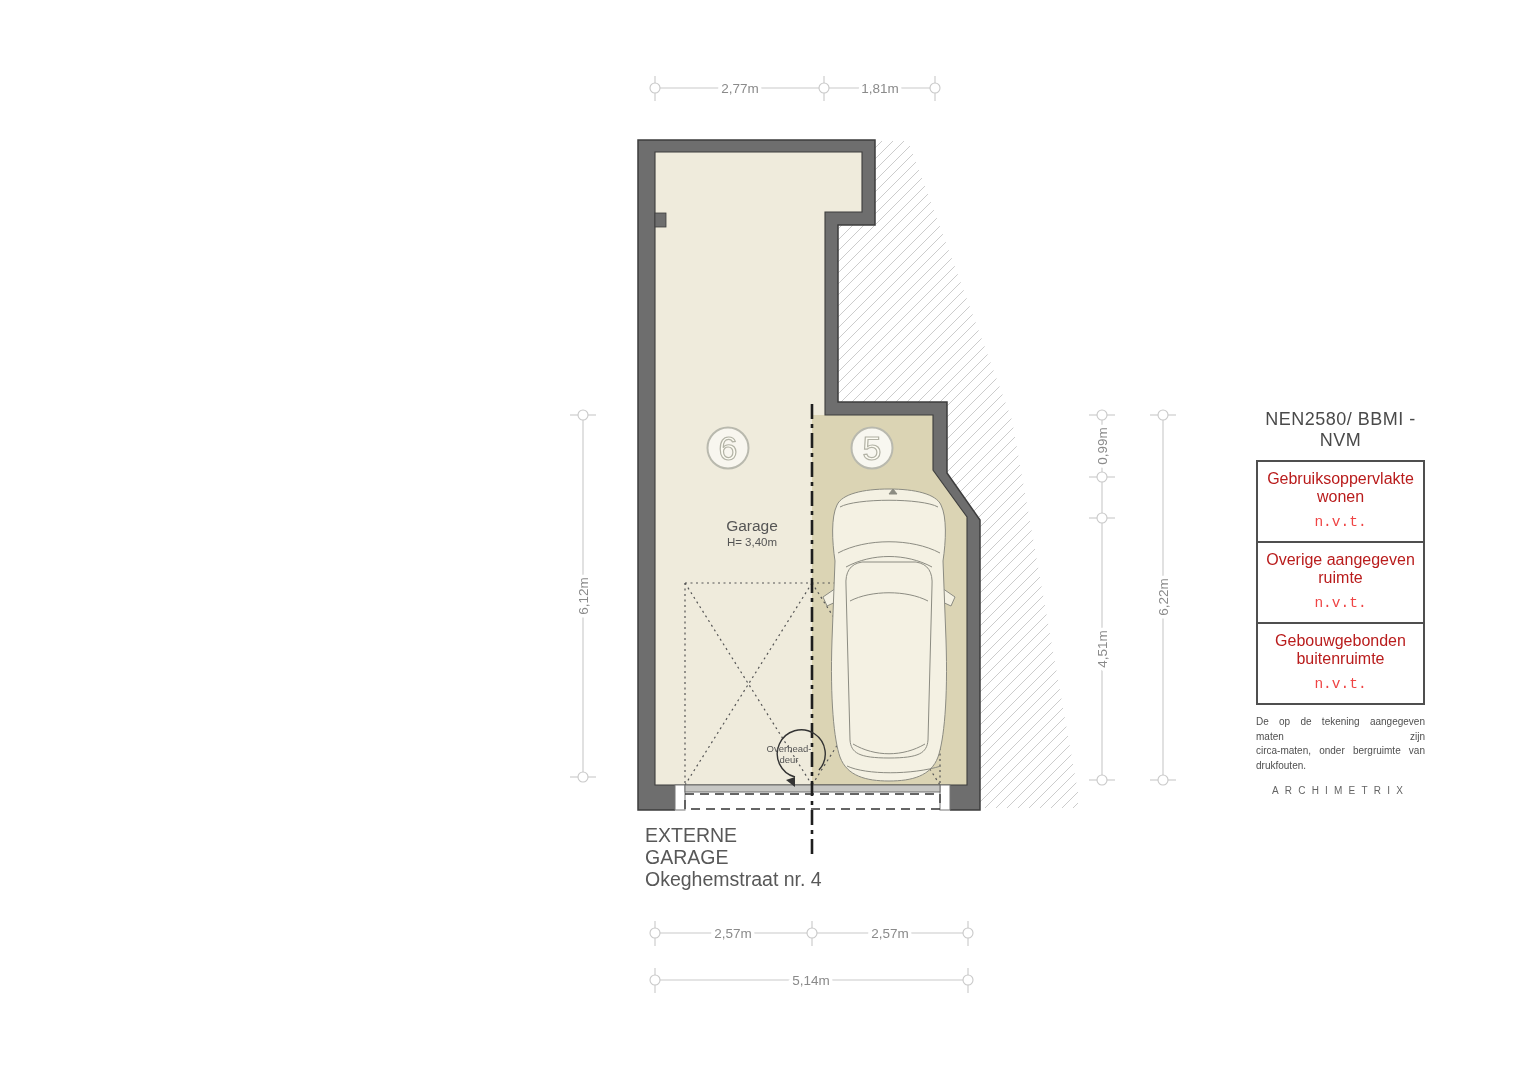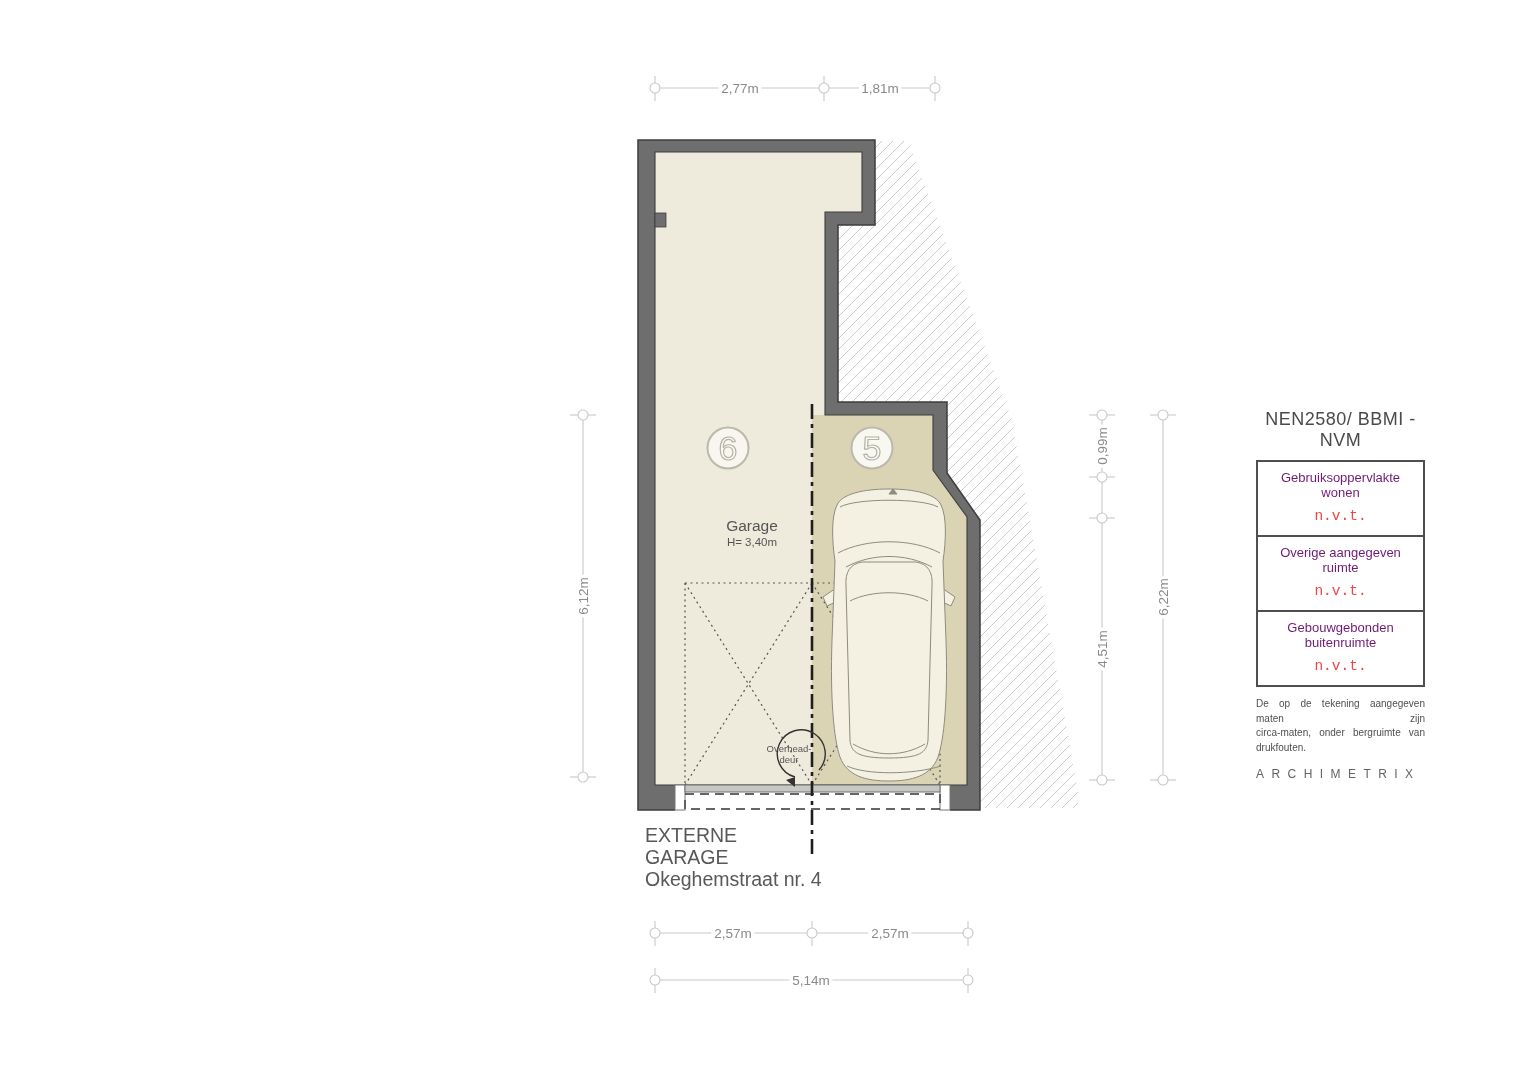--- a/index.html
+++ b/index.html
@@ -18,30 +18,30 @@
     font-size:18px;text-align:center;letter-spacing:.5px;color:#4a4a4a;
   }
   .legend-table{
     margin-top:9px;border:2px solid #4f4f4f;background:#fff;
   }
   .legend-row{
     border-bottom:2px solid #4f4f4f;
     padding:8px 4px 11px 4px;text-align:center;
   }
   .legend-row:last-child{border-bottom:none;}
-  .legend-row .lbl{font-size:13px;color:#701a75;}
+  .legend-row .lbl{font-size:16px;color:#b91c1c;}
   .legend-row .val{font-size:14.5px;margin-top:8px;color:#ef4444;font-family:Liberation Mono, monospace;}
   .legend-row .val sup{font-size:9px;}
   .legend-disclaimer{
     margin-top:10px;font-size:10px;line-height:1.45;color:#4f4f4f;
   }
   .legend-disclaimer .line{text-align:justify;text-align-last:justify;}
   .legend-brand{
-    margin-top:12px;font-size:12px;color:#646464;
-    letter-spacing:.62em;text-align:left;white-space:nowrap;
+    margin-top:12px;font-size:10px;color:#646464;
+    letter-spacing:.62em;text-align:center;white-space:nowrap;
   }
 </style>
 </head>
 <body>
 
 <div id="stage">
 <svg width="1528" height="1080" viewBox="0 0 1528 1080" xmlns="http://www.w3.org/2000/svg">
   <defs>
     <pattern id="hatch" width="11" height="11" patternUnits="userSpaceOnUse">
       <path d="M0,11 L11,0" stroke="#cccccc" stroke-width="1"></path>

